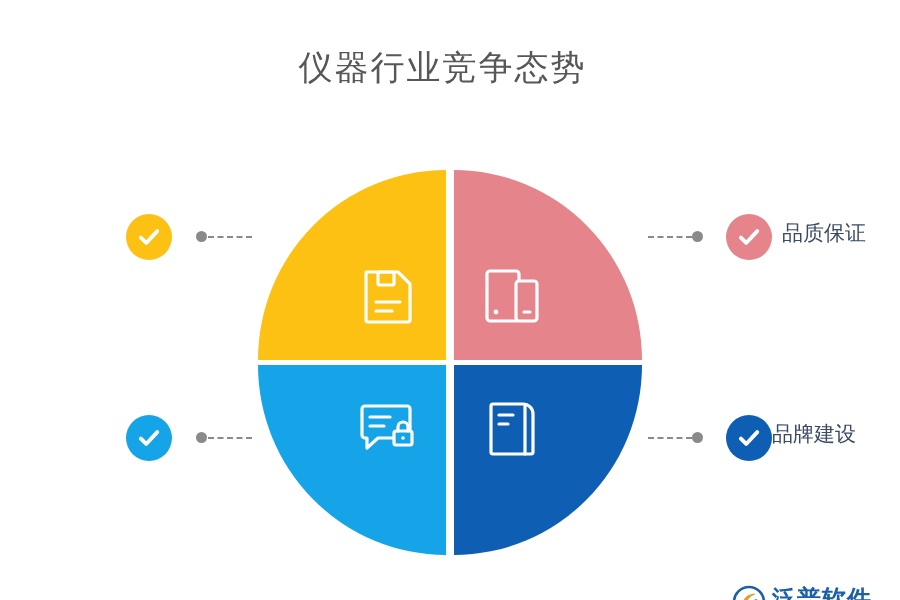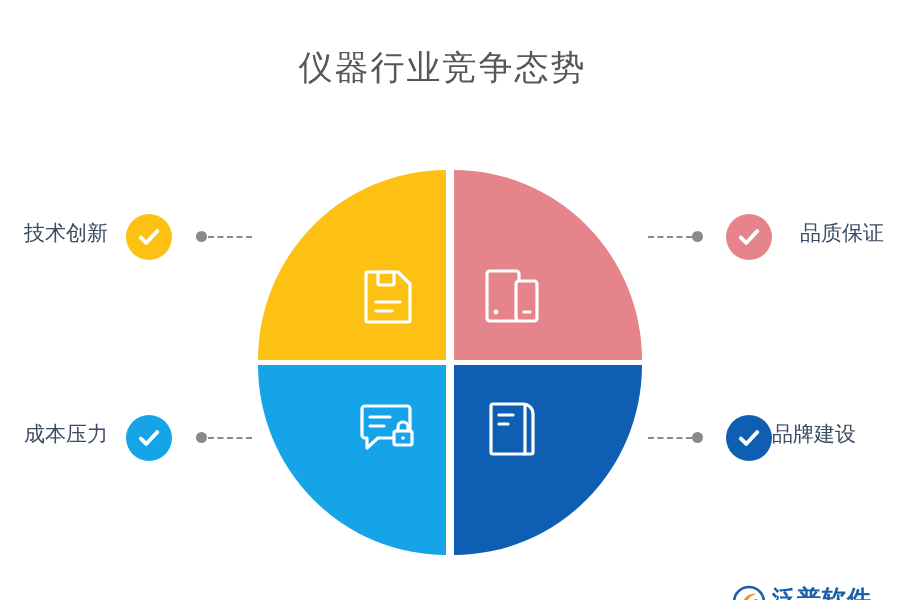--- a/index.html
+++ b/index.html
@@ -105,21 +105,21 @@
   }
 
   
   .badge.b-tl { left: 126px; top: 214px; background: #fdc113; }
   .label.l-tl { left: 24px; top: 210px; width: 100px; text-align: left; }
 
   .badge.b-bl { left: 126px; top: 415px; background: #14a4e7; }
   .label.l-bl { left: 24px; top: 411px; width: 100px; text-align: left; }
 
   .badge.b-tr { left: 726px; top: 214px; background: #e5848a; }
-  .label.l-tr { left: 800px; top: 210px; text-align: right; }
+  .label.l-tr { left: 782px; top: 210px; text-align: right; }
 
   .badge.b-br { left: 726px; top: 415px; background: #0e5fb4; }
   .label.l-br { left: 772px; top: 411px; text-align: center; }
 
   
   .dot {
     position: absolute;
     width: 11px;
     height: 11px;
     border-radius: 50%;
@@ -234,28 +234,26 @@
       </div>
     </div>
 
   </div>
 
   <div class="badge b-tl">
     <svg viewBox="0 0 24 24" width="26" height="26">
         <path d="M4.5 12.6 L9.4 17.5 L19.6 6.6" fill="none" stroke="#ffffff" stroke-width="3.6" stroke-linecap="round" stroke-linejoin="round"></path>
       </svg>
   </div>
-  <div class="badge-label label l-tl">技术创新</div>
 
   <div class="badge b-bl">
     <svg viewBox="0 0 24 24" width="26" height="26">
         <path d="M4.5 12.6 L9.4 17.5 L19.6 6.6" fill="none" stroke="#ffffff" stroke-width="3.6" stroke-linecap="round" stroke-linejoin="round"></path>
       </svg>
   </div>
-  <div class="badge-label label l-bl">成本压力</div>
 
   <div class="badge b-tr">
     <svg viewBox="0 0 24 24" width="26" height="26">
         <path d="M4.5 12.6 L9.4 17.5 L19.6 6.6" fill="none" stroke="#ffffff" stroke-width="3.6" stroke-linecap="round" stroke-linejoin="round"></path>
       </svg>
   </div>
   <div class="badge-label label l-tr">品质保证</div>
 
   <div class="badge b-br">
     <svg viewBox="0 0 24 24" width="26" height="26">

